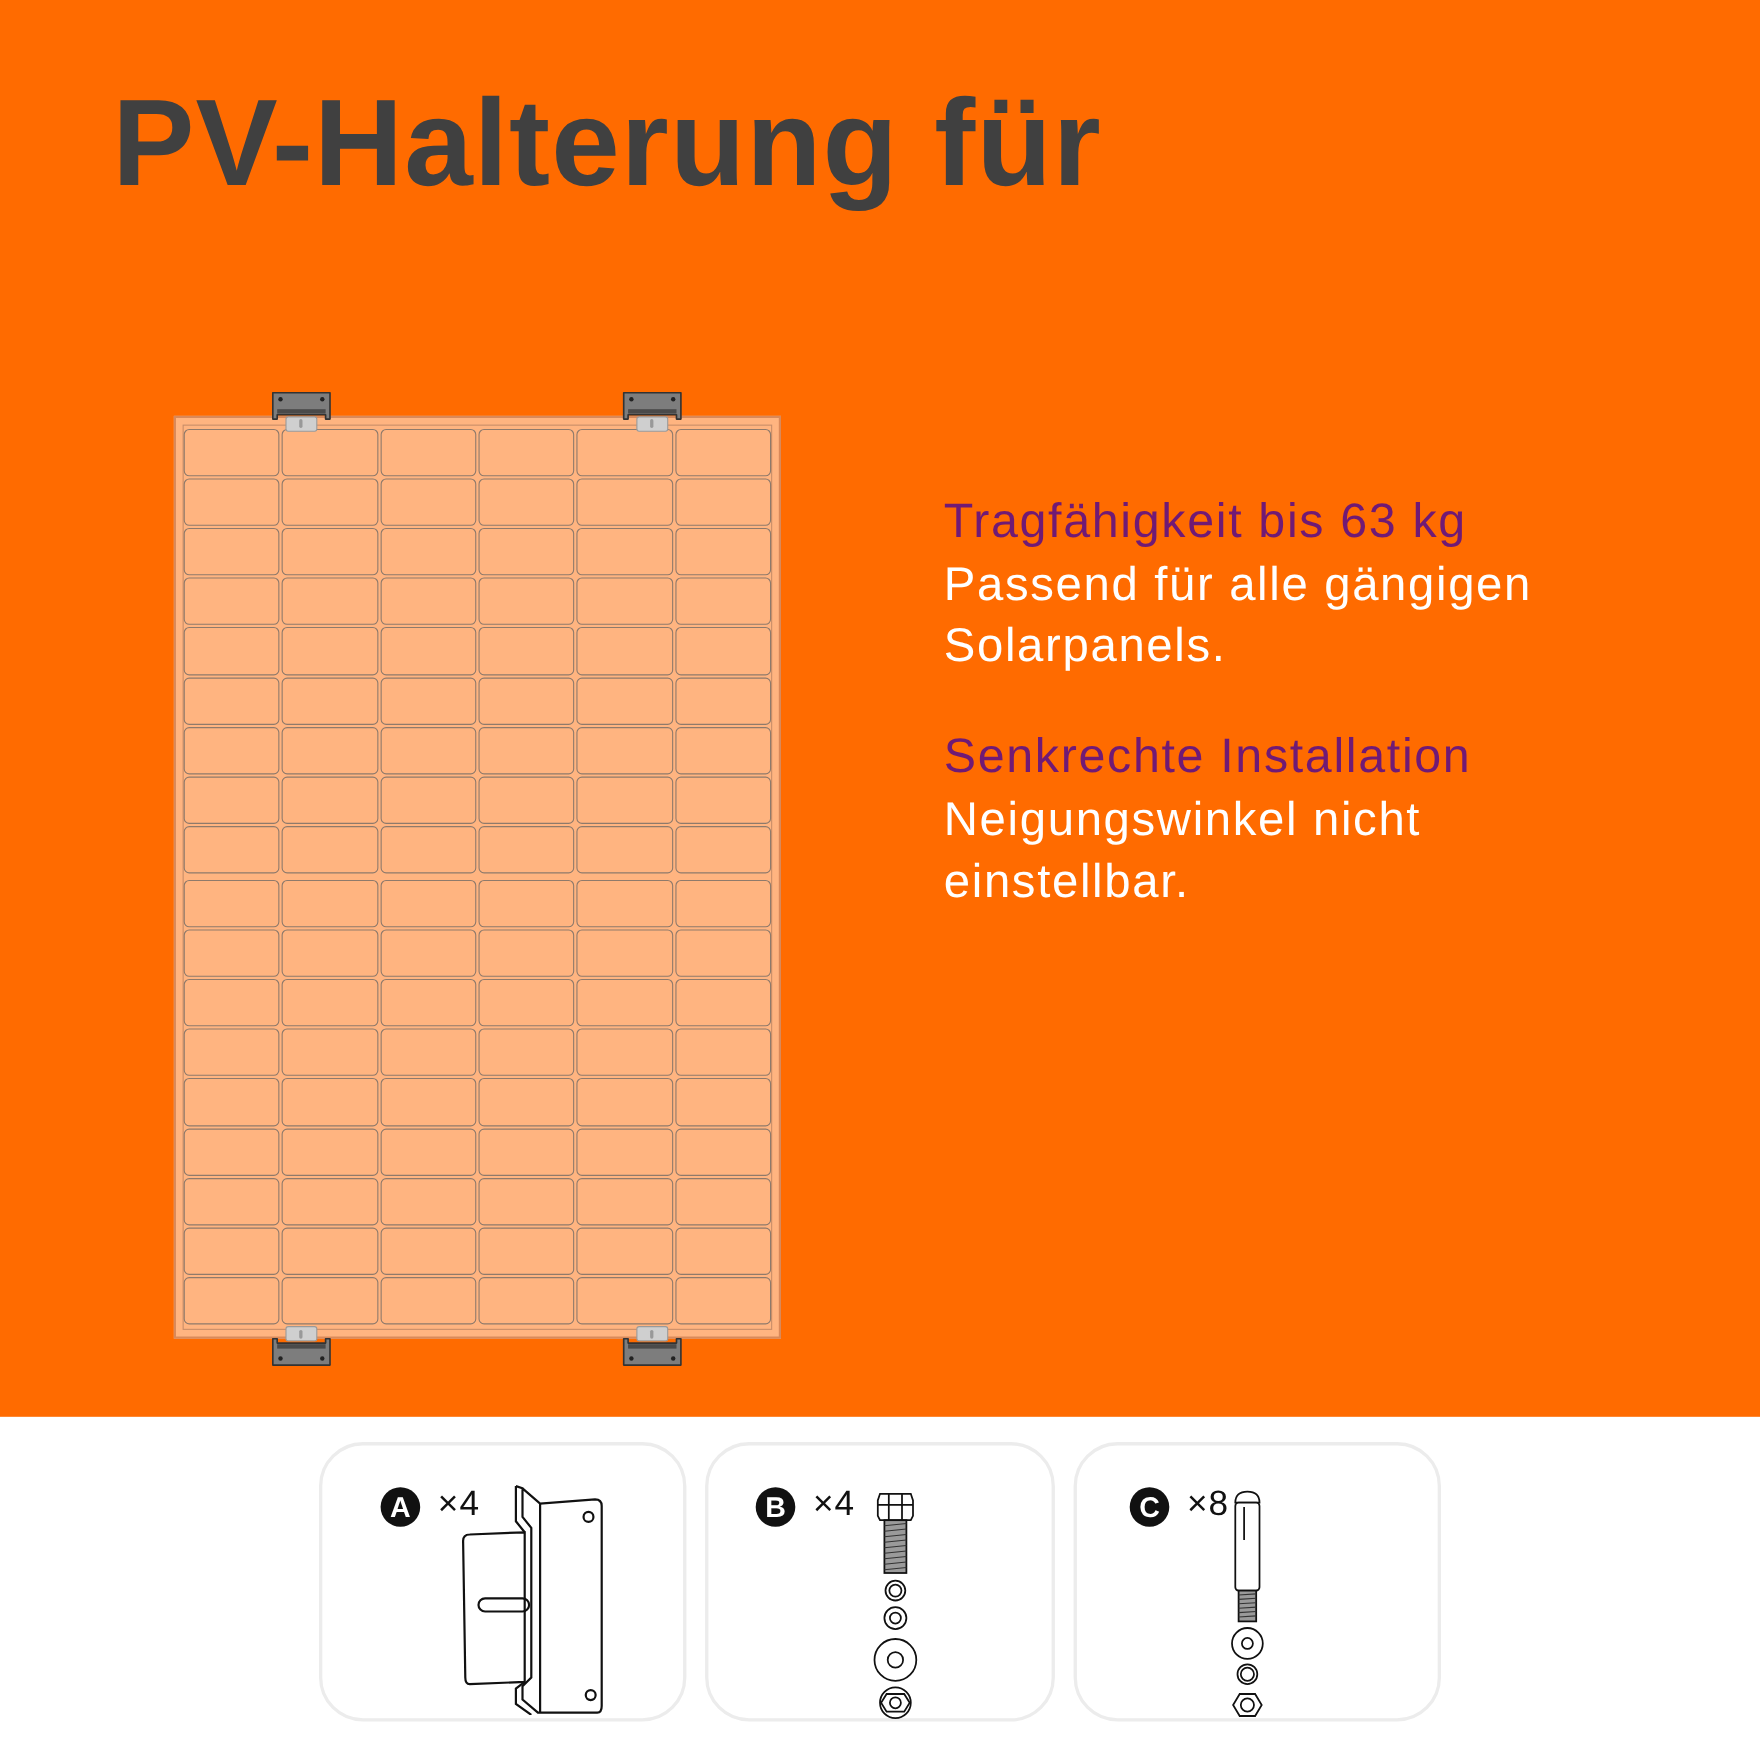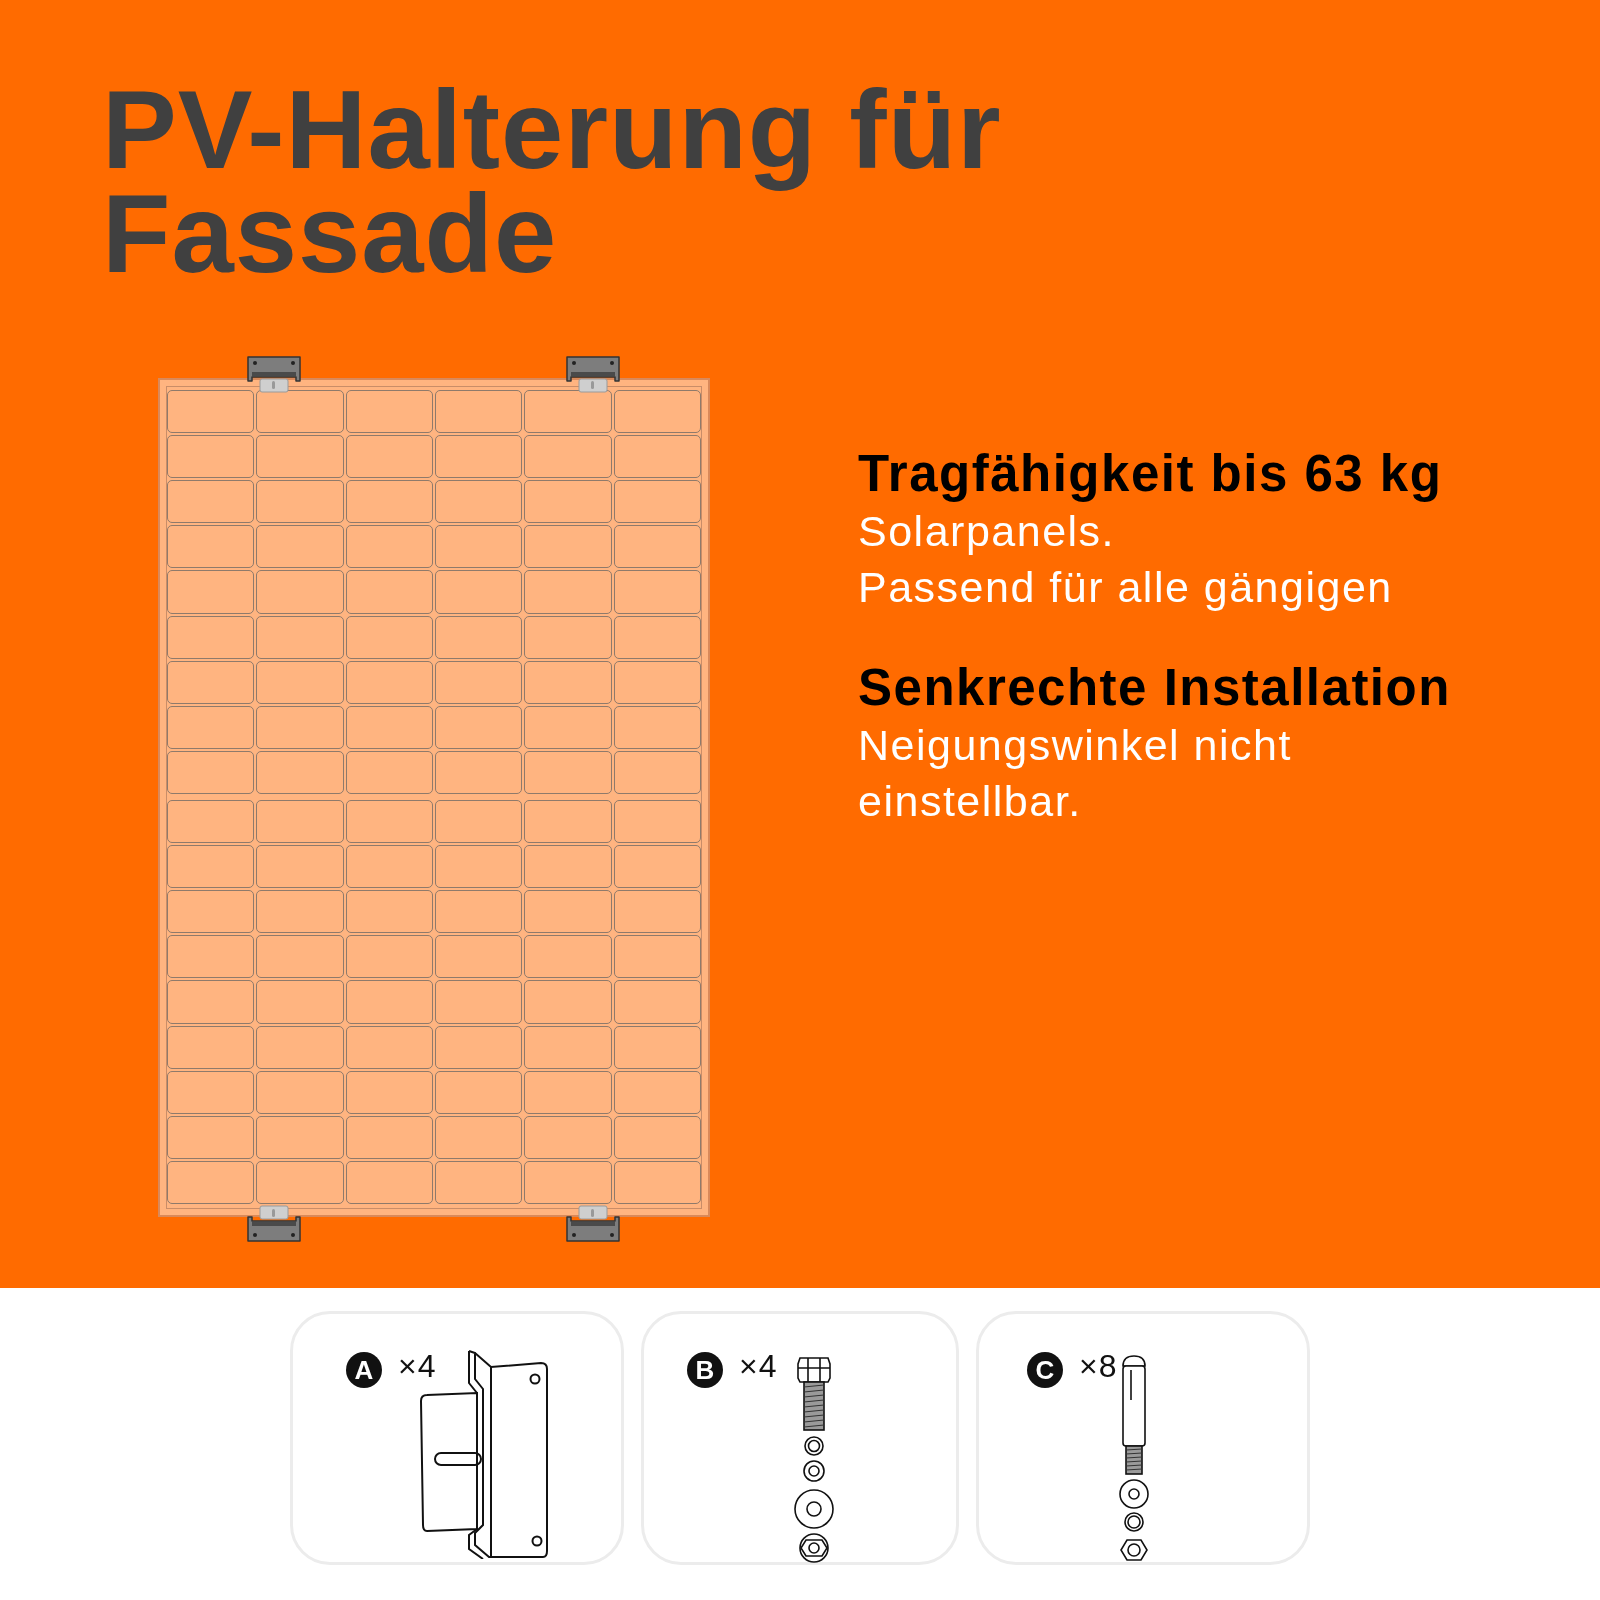--- a/index.html
+++ b/index.html
@@ -37,21 +37,21 @@
   .cell {
     background: #ffb480; border: 1.5px solid #8f7a6b; border-radius: 5px;
   }
 
   .bracket { position: absolute; width: 56px; height: 38px; }
 
   
   .features { position: absolute; left: 858px; top: 445px; width: 720px; }
   .feature { margin-bottom: 44px; }
   .feature-title {
-    font-size: 51px; font-weight: 700; color: #000000; line-height: 58px;
+    font-size: 44px; font-weight: 400; color: #701a75; line-height: 58px;
     letter-spacing: 1.5px; margin: 0;
   }
   .feature-text {
     font-size: 43px; color: #ffffff; line-height: 56px; letter-spacing: 1.5px; margin: 0;
   }
 
   
   .card {
     position: absolute; top: 1311px; height: 254px;
     border: 3px solid #ececec; border-radius: 40px; background: #fff; box-sizing: border-box;
@@ -65,21 +65,20 @@
     position: absolute; font-size: 32px; color: #111; letter-spacing: 1px;
   }
   .part-svg { position: absolute; }
 </style>
 </head>
 <body>
 
 <div class="hero">
   <h1 class="title">
     <span>PV-Halterung für</span>
-    <span>Fassade</span>
   </h1>
 
   <div class="panel">
     <div class="panel-inner"></div>
     <div class="cells top" id="cells-top">
         <div class="cell"></div>
         <div class="cell"></div>
         <div class="cell"></div>
         <div class="cell"></div>
         <div class="cell"></div>
@@ -221,22 +220,22 @@
     <rect x="26" y="4" width="3" height="8" rx="1.5" fill="#999"></rect>
     <path d="M2 12 H6 V16 H50 V12 H54 V36 H2 Z" fill="#7d7d7d" stroke="#333" stroke-width="1.5" stroke-linejoin="round"></path>
     <rect x="6" y="17" width="44" height="4" fill="#4a4a4a"></rect>
     <circle cx="9" cy="30" r="2" fill="#222"></circle>
       <circle cx="47" cy="30" r="2" fill="#222"></circle>
   </svg>
 
   <div class="features">
     <div class="feature">
       <p class="feature-title">Tragfähigkeit bis 63 kg</p>
+      <p class="feature-text">Passend für alle gängigen</p>
       <p class="feature-text">Solarpanels.</p>
-      <p class="feature-text">Passend für alle gängigen</p>
     </div>
     <div class="feature">
       <p class="feature-title">Senkrechte Installation</p>
       <p class="feature-text">Neigungswinkel nicht</p>
       <p class="feature-text">einstellbar.</p>
     </div>
   </div>
 </div>
 
 <div class="card" style="left:290px; width:334px;">

